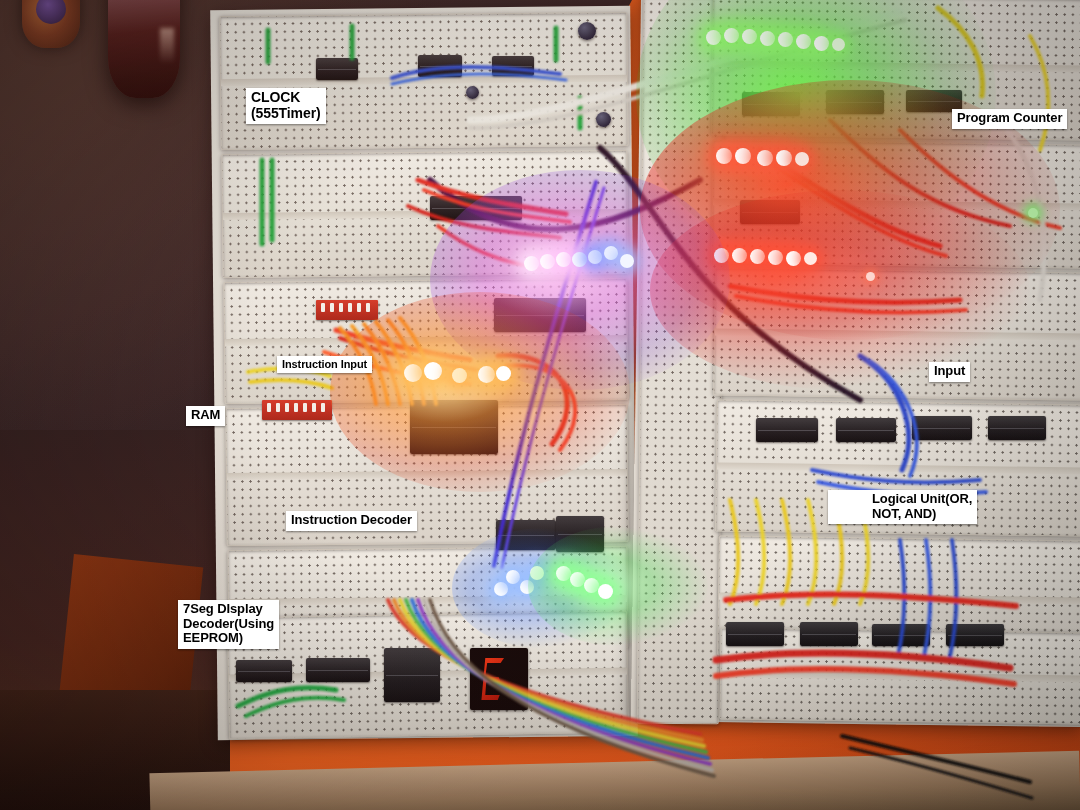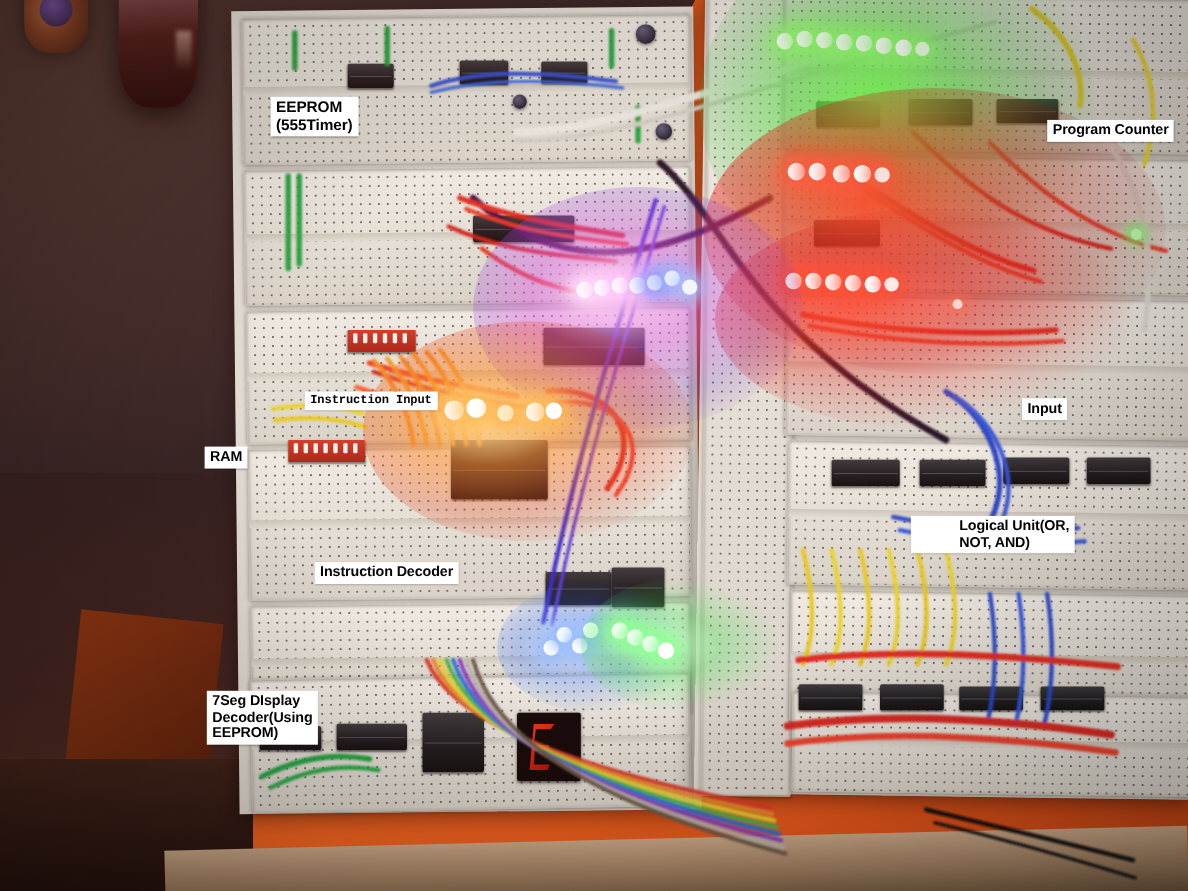--- a/index.html
+++ b/index.html
@@ -374,26 +374,26 @@
 
   <div class="led" style="left:1028px;top:208px;width:10px;height:10px;background:#bfffb0;box-shadow:0 0 10px 5px rgba(120,255,110,.8);"></div>
   <div class="led" style="left:866px;top:272px;width:9px;height:9px;background:#ffd8d0;box-shadow:0 0 9px 4px rgba(255,110,80,.7);"></div>
 
   <div style="position:absolute;left:0;top:0;width:1080px;height:810px;
        background:linear-gradient(150deg,rgba(255,80,30,.10) 0%,rgba(255,40,20,.06) 45%,rgba(0,0,0,.10) 100%);
        mix-blend-mode:screen;"></div>
   <div style="position:absolute;left:0;top:0;width:1080px;height:810px;
        background:radial-gradient(ellipse at 52% 46%,rgba(0,0,0,0) 40%,rgba(0,0,0,.32) 100%);"></div>
 
-  <div class="lbl" style="left:246px;top:88px;font-size:14px;">EEPROM
+  <div class="lbl" style="left:246px;top:88px;font-size:14px;">CLOCK
 (555Timer)</div>
   <div class="lbl" style="left:952px;top:109px;font-size:13px;">Program Counter</div>
-  <div class="lbl" style="left:277px;top:356px;font-size:11px;font-family:Liberation Mono, monospace;">Instruction Input</div>
+  <div class="lbl" style="left:277px;top:356px;font-size:11px;">Instruction Input</div>
   <div class="lbl" style="left:929px;top:362px;font-size:13px;">Input</div>
   <div class="lbl" style="left:186px;top:406px;font-size:13px;">RAM</div>
-  <div class="lbl" style="left:828px;top:469px;font-size:13px;padding-left:44px;">Logical Unit(OR,
+  <div class="lbl" style="left:828px;top:490px;font-size:13px;padding-left:44px;">Logical Unit(OR,
 NOT, AND)</div>
   <div class="lbl" style="left:286px;top:511px;font-size:13px;">Instruction Decoder</div>
-  <div class="lbl" style="left:188px;top:600px;font-size:13px;margin-top:28px;">7Seg DIsplay
+  <div class="lbl" style="left:178px;top:600px;font-size:13px;">7Seg DIsplay
 Decoder(Using
 EEPROM)</div>
 
 </div>
 
 </body></html>

